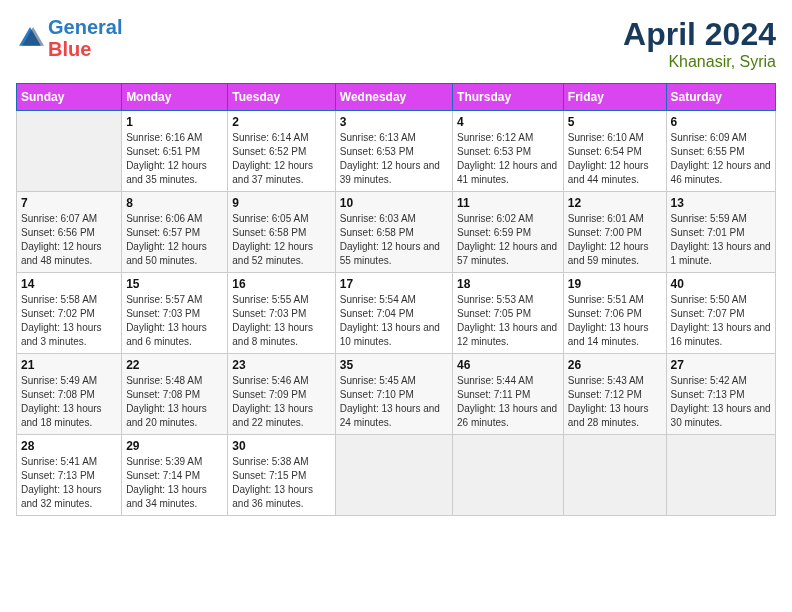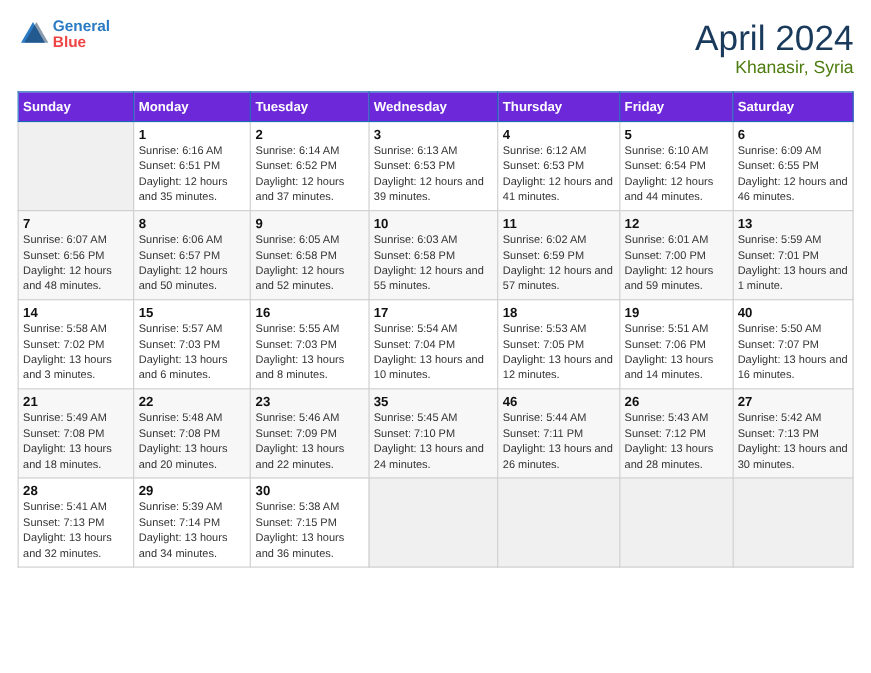--- a/index.html
+++ b/index.html
@@ -15,52 +15,52 @@
       justify-content: space-between;
       align-items: flex-start;
       margin-bottom: 12px;
     }
     .logo {
       display: flex;
       align-items: center;
       gap: 4px;
     }
     .logo-text {
-      font-size: 14px;
+      font-size: 20px;
       font-weight: bold;
       color: #1a3a5c;
       line-height: 1.1;
     }
     .logo-text span {
       color: #2a7ac4;
     }
     .logo-icon {
       width: 28px;
       height: 28px;
     }
     .title-block {
       text-align: right;
     }
     .main-title {
       font-size: 32px;
-      font-weight: normal;
+      font-weight: bold;
       color: #1a3a5c;
       text-align: center;
     }
     .subtitle {
       font-size: 16px;
       color: #4d7c0f;
     }
     table {
       width: 100%;
       border-collapse: collapse;
       font-size: 11px;
     }
     thead th {
-      background: #6d28d9;
+      background: #d946ef;
       color: #fff;
       padding: 6px 4px;
       text-align: left;
       font-size: 12px;
       font-weight: bold;
       border: 1px solid #1a6bb5;
     }
     tbody td {
       border: 1px solid #ccc;
       padding: 4px 4px;

